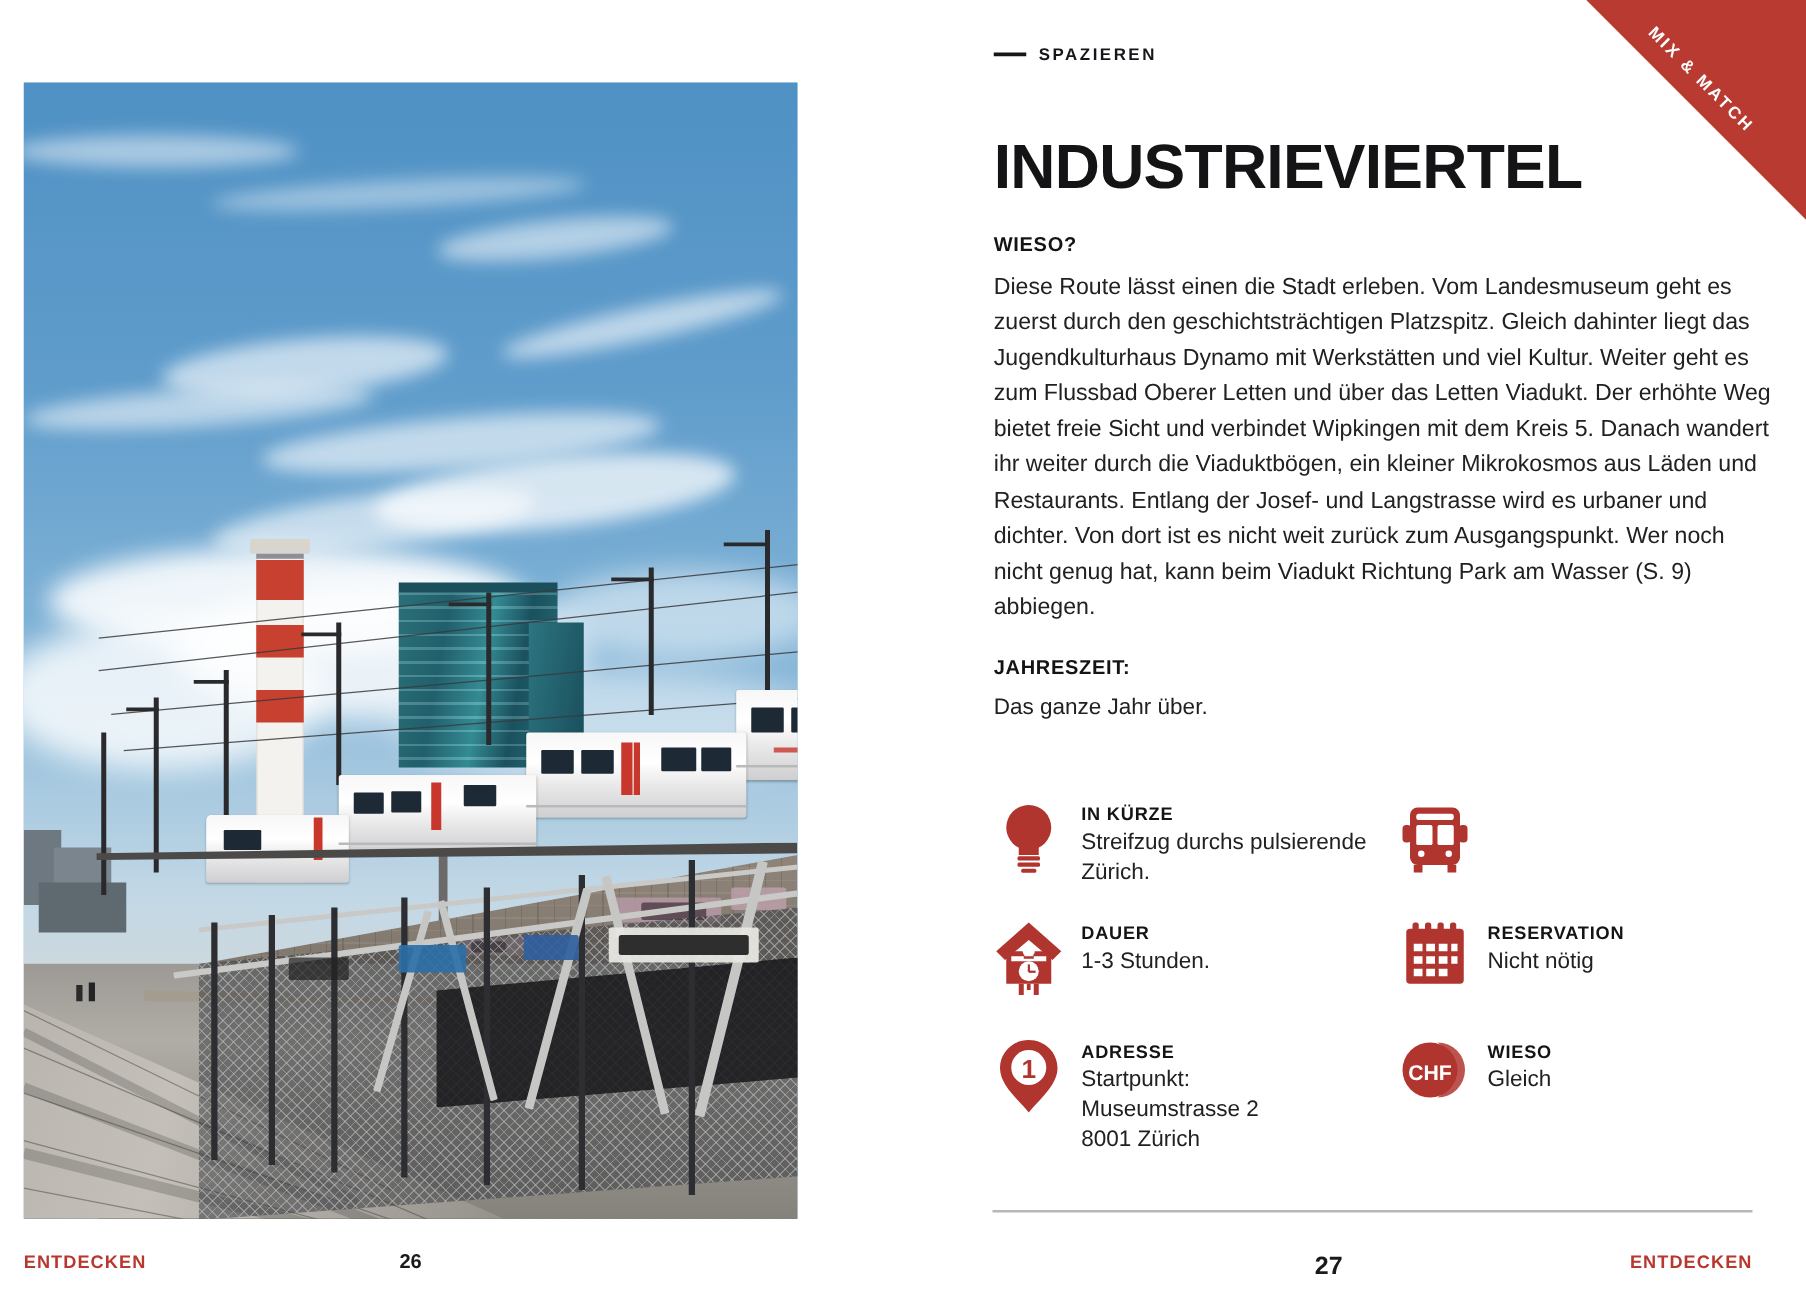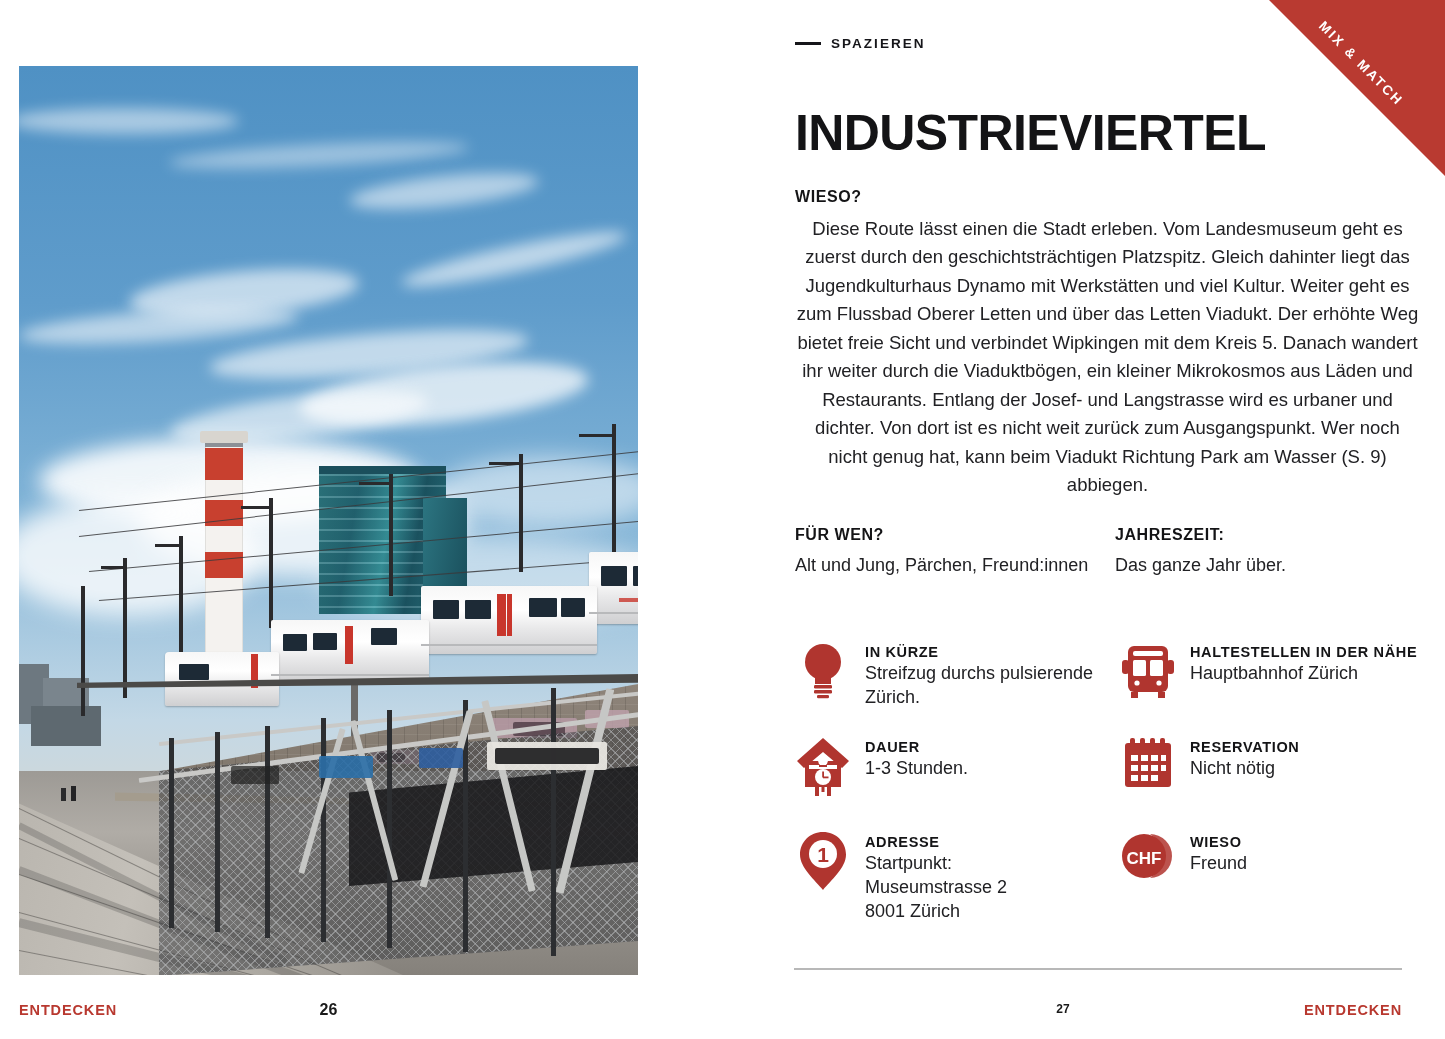--- a/index.html
+++ b/index.html
@@ -177,21 +177,21 @@
     letter-spacing:-0.012em;color:#141416;
   }
   .subtitle{
     margin-top:14px;font-size:14px;line-height:1.6;font-weight:700;
     letter-spacing:.085em;color:#1d1d20;max-width:430px;
   }
   .sec-head{
     margin-top:30px;font-size:16px;font-weight:700;letter-spacing:.035em;color:#141416;
   }
   .body-copy{
-    margin-top:9px;font-size:18.5px;line-height:1.54;color:#212124;max-width:625px;text-align:center;
+    margin-top:9px;font-size:18.5px;line-height:1.54;color:#212124;max-width:625px;
   }
   .two-col{
     display:flex;margin-top:26px;gap:0;
   }
   .col{width:320px;}
   .col h3{
     margin:0;font-size:16px;font-weight:700;letter-spacing:.035em;color:#141416;
   }
   .col p{margin:8px 0 0 0;font-size:18px;line-height:1.5;color:#212124;}
 
@@ -206,21 +206,21 @@
   .info-title{font-size:14.5px;font-weight:700;letter-spacing:.045em;color:#141416;}
   .info-body{margin-top:2px;font-size:18px;line-height:1.32;color:#212124;}
 
   .rule{
     position:absolute;left:794px;top:968px;width:608px;height:2px;background:#b8b8b8;
   }
   .footer-right{
     position:absolute;left:723px;top:1002px;width:722px;
   }
   .fr-page{
-    position:absolute;left:0;width:680px;text-align:center;font-size:12px;font-weight:700;color:#1a1a1a;
+    position:absolute;left:0;width:680px;text-align:center;font-size:20px;font-weight:700;color:#1a1a1a;
   }
   .fr-label{
     position:absolute;right:43px;top:0;font-size:14.5px;font-weight:700;letter-spacing:.06em;color:#b8382f;
   }
 </style>
 </head>
 <body>
 
 <div class="spread">
 
@@ -400,24 +400,20 @@
         <br>
         <span>INDUSTRIEVIERTEL</span>
       </h1>
 
 
       <div class="sec-head">WIESO?</div>
       <p class="body-copy">Diese Route lässt einen die Stadt erleben. Vom Landesmuseum geht es zuerst durch den geschichtsträchtigen Platzspitz. Gleich dahinter liegt das Jugendkulturhaus Dynamo mit Werkstätten und viel Kultur. Weiter geht es zum Flussbad Oberer Letten und über das Letten Viadukt. Der erhöhte Weg bietet freie Sicht und verbindet Wipkingen mit dem Kreis 5. Danach wandert ihr weiter durch die Viaduktbögen, ein kleiner Mikrokosmos aus Läden und Restaurants. Entlang der Josef- und Langstrasse wird es urbaner und dichter. Von dort ist es nicht weit zurück zum Ausgangspunkt. Wer noch nicht genug hat, kann beim Viadukt Richtung Park am Wasser (S. 9) abbiegen.</p>
 
       <div class="two-col">
         <div class="col">
-          <h3>FÜR WEN?</h3>
-          <p>Alt und Jung, Pärchen, Freund:innen</p>
-        </div>
-        <div class="col">
           <h3>JAHRESZEIT:</h3>
           <p>Das ganze Jahr über.</p>
         </div>
       </div>
     </div>
 
     <div class="info-grid">
 
       <div class="info-item">
         <div class="info-ico">
@@ -442,24 +438,20 @@
             <rect x="2" y="20" width="7" height="14" rx="3" fill="#b0352f"></rect>
             <rect x="47" y="20" width="7" height="14" rx="3" fill="#b0352f"></rect>
             <rect x="13" y="11" width="30" height="5" rx="2" fill="#ffffff"></rect>
             <rect x="13" y="20" width="13" height="16" rx="1.5" fill="#ffffff"></rect>
             <rect x="30" y="20" width="13" height="16" rx="1.5" fill="#ffffff"></rect>
             <circle cx="17" cy="43" r="2.6" fill="#ffffff"></circle>
             <circle cx="39" cy="43" r="2.6" fill="#ffffff"></circle>
             <rect x="11" y="52" width="7" height="6" fill="#b0352f"></rect>
             <rect x="38" y="52" width="7" height="6" fill="#b0352f"></rect>
           </svg>
-        </div>
-        <div class="info-txt">
-          <div class="info-title">HALTESTELLEN IN DER NÄHE</div>
-          <div class="info-body">Hauptbahnhof Zürich</div>
         </div>
       </div>
 
       <div class="info-item">
         <div class="info-ico">
           <svg width="56" height="62" viewBox="0 0 56 62">
             <path d="M28 3 L54 26 L47 33 L28 17 L9 33 L2 26 Z" fill="#b0352f"></path>
             <rect x="10" y="26" width="36" height="26" fill="#b0352f"></rect>
             <rect x="14" y="30" width="28" height="4" fill="#ffffff"></rect>
             <ellipse cx="28" cy="25" rx="5" ry="6" fill="#ffffff"></ellipse>
@@ -526,21 +518,21 @@
       <div class="info-item">
         <div class="info-ico">
           <svg width="56" height="62" viewBox="0 0 56 62">
             <path d="M30 4 A22 22 0 1 1 30 48 A26 26 0 0 0 30 4 Z" fill="#b0352f" opacity=".85"></path>
             <circle cx="24" cy="26" r="22" fill="#b0352f"></circle>
             <text x="24" y="34" font-family="Liberation Sans, sans-serif" font-size="17" font-weight="700" fill="#ffffff" text-anchor="middle">CHF</text>
           </svg>
         </div>
         <div class="info-txt">
           <div class="info-title">WIESO</div>
-          <div class="info-body">Freund</div>
+          <div class="info-body">Gleich</div>
         </div>
       </div>
     </div>
 
     <div class="rule" style="left:71px;"></div>
 
     <div class="footer-right" style="left:0;">
       <span class="fr-page">27</span>
       <span class="fr-label">ENTDECKEN</span>
     </div>

